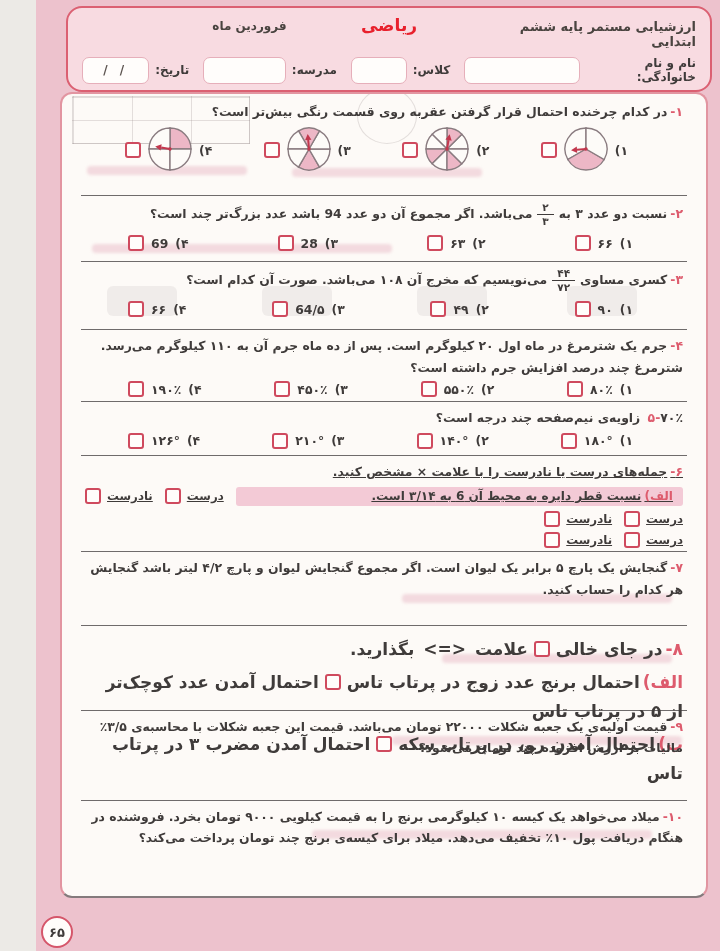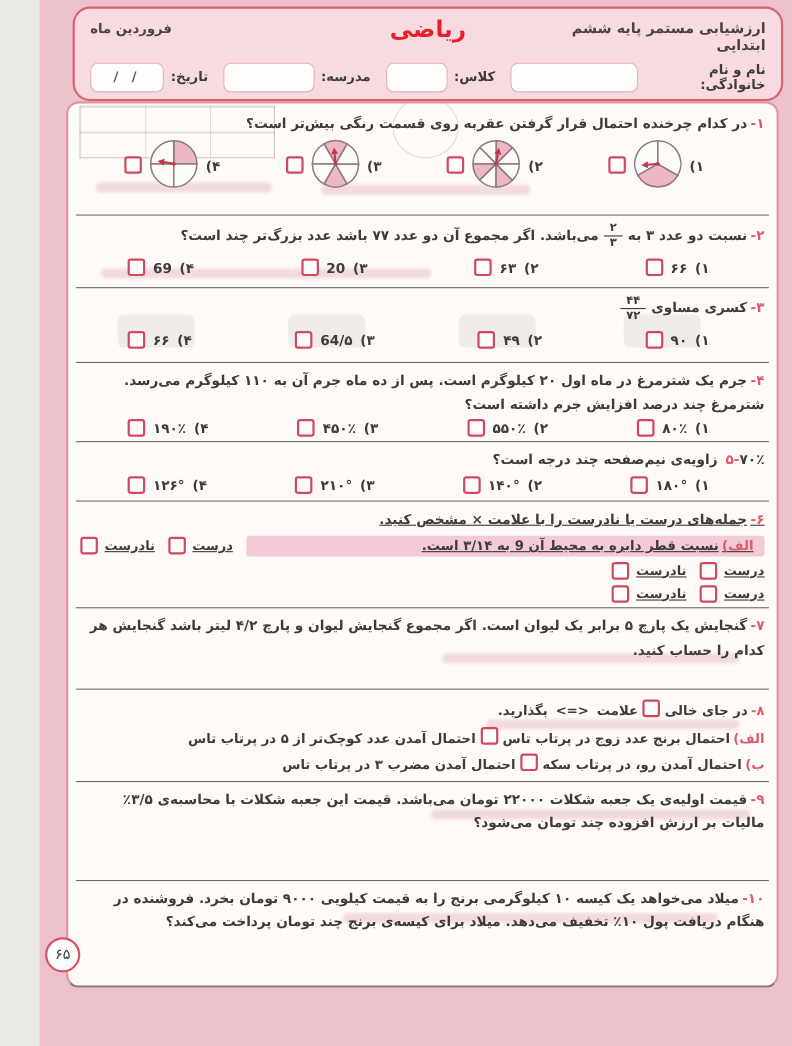--- a/index.html
+++ b/index.html
@@ -15,39 +15,39 @@
   }
   
   .header-panel{
     position:absolute;left:30px;top:6px;width:614px;height:70px;
     background:#f8dbe1;border:2px solid #db6072;border-radius:16px;
     padding:7px 14px 5px 14px;
   }
   .hrow1{display:flex;align-items:flex-start;}
   .hrow1 > div{flex:1;}
   .h-program{font-size:13px;font-weight:700;color:#4a4440;text-align:right;padding-top:4px;}
-  .h-subject{font-size:21px;font-weight:800;color:#e8202c;text-align:center;}
-  .h-month{font-size:12px;font-weight:700;color:#4a4440;text-align:left;padding-top:4px;}
+  .h-subject{font-size:17px;font-weight:800;color:#e8202c;text-align:center;}
+  .h-month{font-size:12px;font-weight:700;color:#4a4440;text-align:right;padding-top:4px;}
   .hrow2{display:flex;align-items:center;gap:6px;margin-top:7px;font-size:12px;font-weight:700;}
   .fieldbox{
     background:#fffdfb;border:1px solid #e6afba;border-radius:7px;height:25px;
     display:flex;align-items:center;justify-content:center;
     font-size:12px;color:#5c5450;letter-spacing:4px;
   }
   .fb-name{width:118px;margin-left:8px;}
   .fb-class{width:56px;margin-left:8px;}
   .fb-school{width:84px;margin-left:8px;}
   .fb-date{width:68px;}
   
   .main-panel{
     position:absolute;left:24px;top:92px;width:648px;height:806px;
     background:#fdfaf7;
     border:2px solid #e295a1;border-bottom:2px solid #847a7c;
     border-radius:12px;
-    padding:2px 7px;box-sizing:border-box;
+    padding:2px 19px;box-sizing:border-box;
     display:flex;flex-direction:column;overflow:hidden;
   }
   .q{position:relative;z-index:1;border-bottom:1.5px solid #6f6b6b;padding:5px 4px;box-sizing:border-box;}
   .q:last-child{border-bottom:none;flex:1;}
   .qtext{font-size:12.4px;font-weight:700;line-height:1.75;color:#3f3b3a;}
   .qnum{color:#dd5b6d;font-weight:800;margin-left:3px;}
   .sublabel{color:#dd5b6d;font-weight:800;margin-left:3px;}
   .cb{
     width:12px;height:12px;border:2px solid #cf4a5e;border-radius:3px;
     background:#fffdfb;display:inline-block;flex:none;vertical-align:-2px;
@@ -62,30 +62,30 @@
   }
   .frac .fnum{border-bottom:1.3px solid #3f3b3a;padding:0 5px;}
   .frac .fden{padding:0 5px;}
   
   .tf-row{display:flex;align-items:center;gap:12px;margin:4px 0 5px 0;}
   .tf-statement{
     flex:1;background:#f3cad6;border-radius:3px;padding:2.5px 10px;
     font-size:12.1px;font-weight:700;
   }
   .tf-choice{display:flex;align-items:center;gap:6px;font-size:11.8px;font-weight:700;}
-  .q8-line{margin:4px 0;font-size:12px;font-weight:700;line-height:1.7;}
+  .q8-line{margin:4px 0;font-size:17px;font-weight:700;line-height:1.7;}
   .sign-ltr{direction:ltr;unicode-bidi:bidi-override;display:inline-block;margin:0 3px;}
   .space-s{height:22px;}
   .space-m{height:40px;}
   
   .page-badge{
-    position:absolute;left:5px;top:852px;width:28px;height:28px;border-radius:50%;
+    position:absolute;left:5px;top:916px;width:28px;height:28px;border-radius:50%;
     background:#fffdfb;border:2px solid #d5566a;z-index:5;
     display:flex;align-items:center;justify-content:center;
-    font-size:13px;font-weight:400;color:#3f3b3a;
+    font-size:13px;font-weight:700;color:#3f3b3a;
   }
   
   .bleed{position:absolute;z-index:0;pointer-events:none;}
   .bleed-grid{
     left:10px;top:2px;width:176px;height:46px;
     border:1px solid rgba(150,140,140,.28);
     background:
       repeating-linear-gradient(to right, rgba(150,140,140,.26) 0 1px, transparent 1px 59px),
       repeating-linear-gradient(to bottom, rgba(150,140,140,.26) 0 1px, transparent 1px 23px);
   }
@@ -203,52 +203,52 @@
           <span class="cb"></span>
         </div>
       </div>
     </div>
 
     <div class="q" style="min-height:66px;">
       <div class="qtext">
         <span class="qnum">۲-</span><span>نسبت دو عدد ۳ به</span><span class="frac">
             <span class="fnum">۲</span>
             <span class="fden">۳</span>
-          </span><span>می‌باشد. اگر مجموع آن دو عدد ۷۷ باشد عدد بزرگ‌تر چند است؟</span>
+          </span><span>می‌باشد. اگر مجموع آن دو عدد 94 باشد عدد بزرگ‌تر چند است؟</span>
       </div>
       <div class="opts">
         <span class="opt">
             <span>۱)</span>
             <span>۶۶</span>
             <span class="cb"></span>
           </span>
         <span class="opt">
             <span>۲)</span>
             <span>۶۳</span>
             <span class="cb"></span>
           </span>
         <span class="opt">
             <span>۳)</span>
-            <span>20</span>
+            <span>28</span>
             <span class="cb"></span>
           </span>
         <span class="opt">
             <span>۴)</span>
             <span>69</span>
             <span class="cb"></span>
           </span>
       </div>
     </div>
 
     <div class="q" style="min-height:68px;">
       <div class="qtext">
         <span class="qnum">۳-</span><span>کسری مساوی</span><span class="frac">
             <span class="fnum">۴۴</span>
             <span class="fden">۷۲</span>
-          </span>
+          </span><span>می‌نویسیم که مخرج آن ۱۰۸ می‌باشد. صورت آن کدام است؟</span>
       </div>
       <div class="opts">
         <span class="opt">
             <span>۱)</span>
             <span>۹۰</span>
             <span class="cb"></span>
           </span>
         <span class="opt">
             <span>۲)</span>
             <span>۴۹</span>
@@ -321,21 +321,21 @@
             <span class="cb"></span>
           </span>
       </div>
     </div>
 
     <div class="q" style="min-height:96px;text-decoration:underline;">
       <div class="qtext">
         <span class="qnum">۶-</span><span>جمله‌های درست یا نادرست را با علامت × مشخص کنید.</span>
       </div>
       <div class="tf-row">
-        <span class="tf-statement"><span class="sublabel">الف)</span><span>نسبت قطر دایره به محیط آن 9 به ۳/۱۴ است.</span></span>
+        <span class="tf-statement"><span class="sublabel">الف)</span><span>نسبت قطر دایره به محیط آن 6 به ۳/۱۴ است.</span></span>
         <span class="tf-choice">
             <span>درست</span>
             <span class="cb"></span>
           </span>
         <span class="tf-choice">
             <span>نادرست</span>
             <span class="cb"></span>
           </span>
       </div>
       <div class="tf-row">

